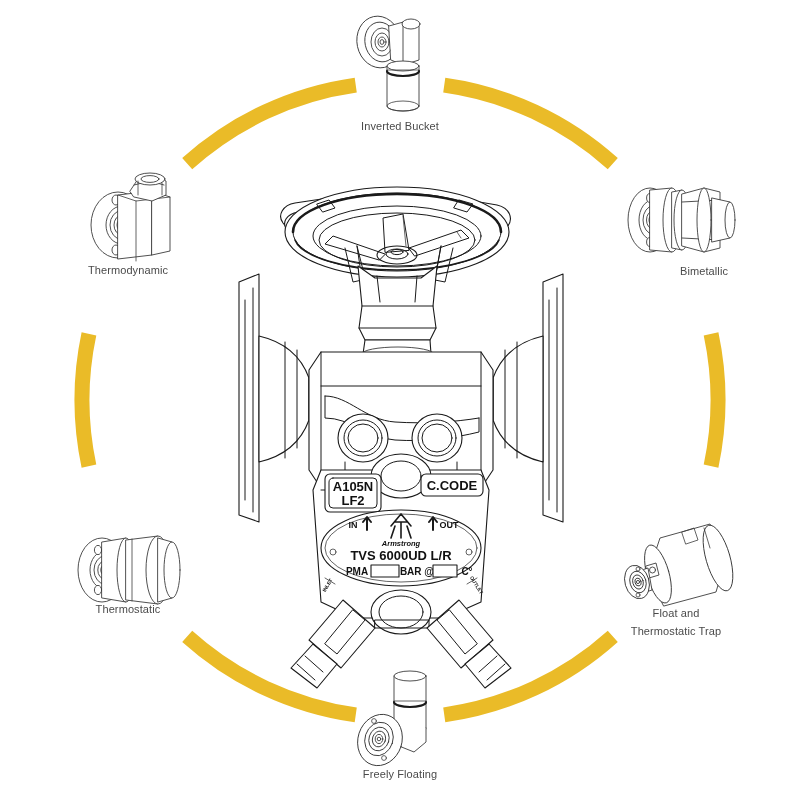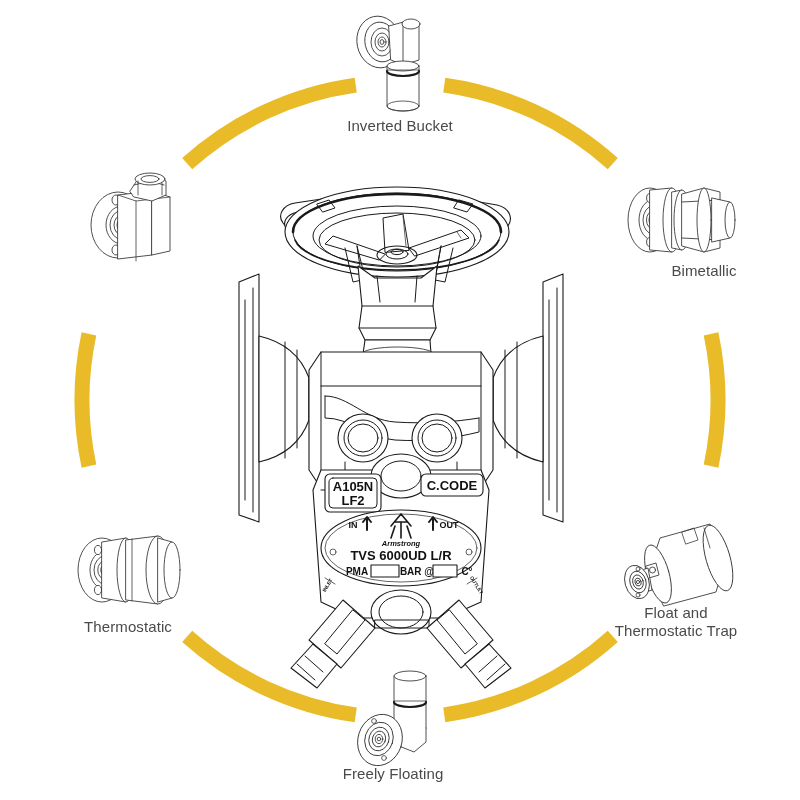--- a/index.html
+++ b/index.html
@@ -18,21 +18,21 @@
   #stage {
     position: absolute;
     left: 0; top: 0;
     width: 800px;
     height: 800px;
   }
   .label {
     position: absolute;
     text-align: center;
     color: #4a4a4a;
-    font-size: 15px;
+    font-size: 11px;
     line-height: 18px;
     font-family: "Liberation Sans", sans-serif;
     white-space: pre-line;
     letter-spacing: 0.1px;
   }
   .node {
     position: absolute;
     text-decoration: underline;
   }
   svg { display: block; overflow: visible; }
@@ -327,21 +327,21 @@
         <ellipse class="ln-w" cx="31" cy="71" rx="14" ry="17" transform="rotate(18 31 71)"></ellipse>
         <ellipse class="ln-w" cx="31" cy="71" rx="10" ry="12" transform="rotate(18 31 71)"></ellipse>
         <ellipse class="ln-w" cx="31" cy="71" rx="6.5" ry="8" transform="rotate(18 31 71)"></ellipse>
         <ellipse class="ln-w" cx="31" cy="71" rx="3.8" ry="4.6"></ellipse>
         <circle class="ln-w" cx="31" cy="71" r="1.8"></circle>
         <circle class="ln-t" cx="26" cy="53" r="2.4"></circle>
         <circle class="ln-t" cx="36" cy="90" r="2.4"></circle>
       </g>
     </svg>
   </div>
-  <div class="label" style="left:293px;top:765px;width:200px;">Freely Floating</div>
+  <div class="label" style="left:300px;top:765px;width:200px;">Freely Floating</div>
 
   <div class="node" style="left:72px;top:522px;">
     <svg width="115" height="95" viewBox="0 0 115 95">
       <g>
 
         <ellipse class="ln-w" cx="30" cy="48" rx="24" ry="32"></ellipse>
         <ellipse class="ln-w" cx="33" cy="48" rx="15" ry="19"></ellipse>
         <ellipse class="ln-w" cx="33" cy="48" rx="11" ry="14"></ellipse>
         <ellipse class="ln-w" cx="33" cy="48" rx="7.2" ry="9.2"></ellipse>
         <ellipse class="ln-w" cx="33" cy="48" rx="4.2" ry="5.4"></ellipse>
@@ -354,21 +354,21 @@
         <ellipse class="ln-w" cx="54" cy="48" rx="9" ry="32"></ellipse>
 
         <path class="ln-w" d="M54,18 L86,14 L86,82 L54,78 Z"></path>
         <ellipse class="ln-w" cx="86" cy="48" rx="12" ry="34"></ellipse>
         <path class="ln-w" d="M86,16 L100,20 L100,76 L86,80 Z"></path>
         <ellipse class="ln-w" cx="100" cy="48" rx="8" ry="28"></ellipse>
         <path class="ln-t" d="M60,17 L60,79"></path>
       </g>
     </svg>
   </div>
-  <div class="label" style="left:28px;top:618px;width:200px;">Thermostatic</div>
+  <div class="label" style="left:28px;top:600px;width:200px;">Thermostatic</div>
 
   <div class="node" style="left:78px;top:165px;">
     <svg width="110" height="105" viewBox="0 0 110 105">
       <g>
 
         <ellipse class="ln-w" cx="40" cy="60" rx="27" ry="33"></ellipse>
         <ellipse class="ln-w" cx="44" cy="60" rx="16" ry="19"></ellipse>
         <ellipse class="ln-w" cx="44" cy="60" rx="12" ry="14.5"></ellipse>
         <ellipse class="ln-w" cx="44" cy="60" rx="8" ry="10"></ellipse>
         <ellipse class="ln-w" cx="44" cy="60" rx="5" ry="6.2"></ellipse>
@@ -383,14 +383,15 @@
 
         <path class="ln-w" d="M52,26 L60,14 L76,10 L88,16 L88,30 L74,36 L56,32 Z"></path>
         <path class="ln-w" d="M56,20 L72,16 L86,20"></path>
         <ellipse class="ln-w" cx="72" cy="14" rx="15" ry="6"></ellipse>
         <ellipse class="ln-w" cx="72" cy="14" rx="9" ry="3.4"></ellipse>
         <path class="ln-t" d="M60,16 L60,30"></path>
         <path class="ln-t" d="M84,18 L84,30"></path>
       </g>
     </svg>
   </div>
+  <div class="label" style="left:28px;top:261px;width:200px;">Thermodynamic</div>
 
 </div>
 
 </body></html>

